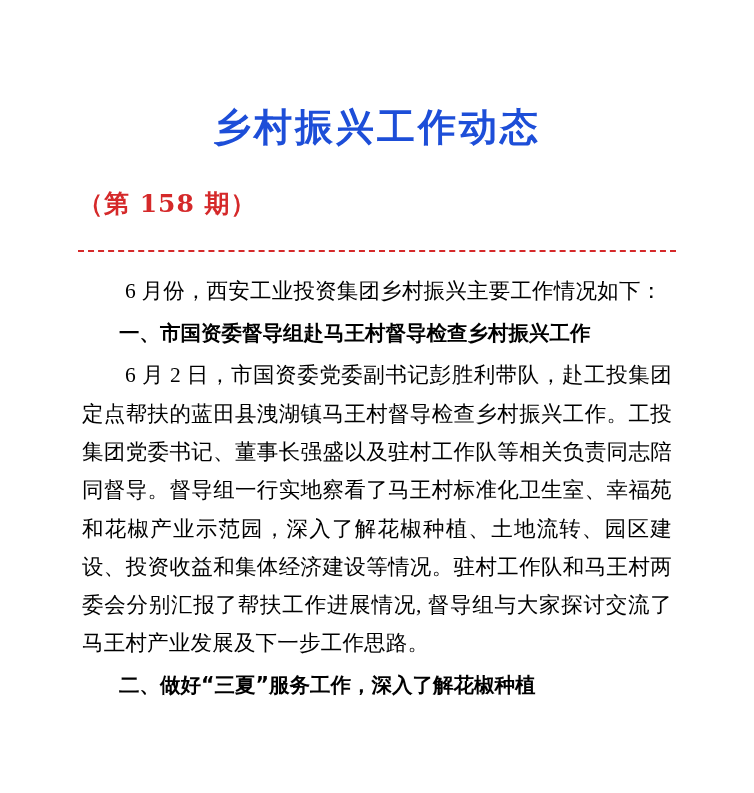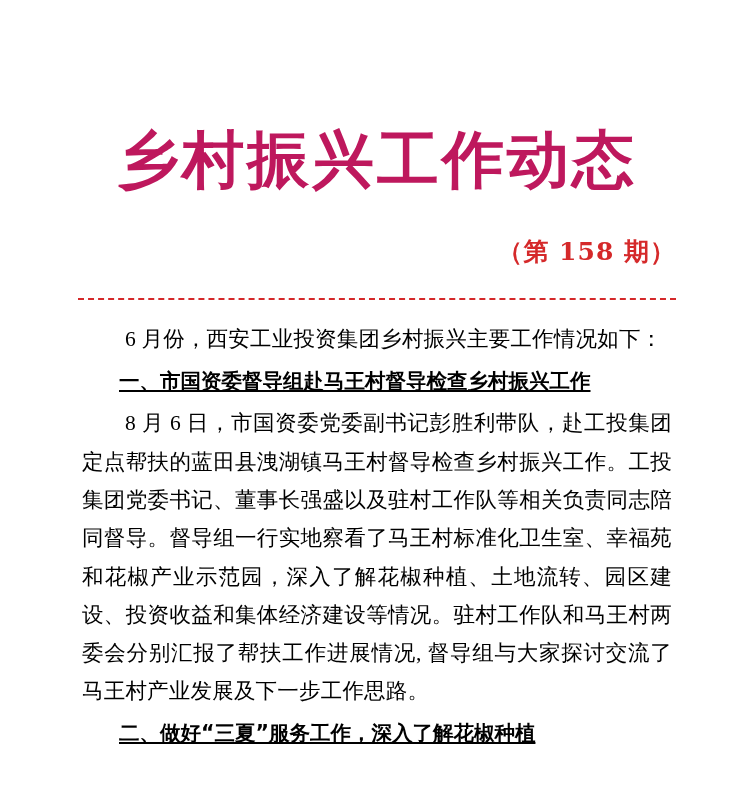--- a/index.html
+++ b/index.html
@@ -17,31 +17,31 @@
   }
   .page {
     width: 754px;
     height: 793px;
     box-sizing: border-box;
     padding: 0 78px;
     position: relative;
   }
   .masthead {
     text-align: center;
-    color: #be185d;
-    font-family: Liberation Serif, serif;
+    color: #1d4ed8;
+    font-family: Liberation Mono, monospace;
     font-weight: bold;
-    font-size: 62px;
+    font-size: 38px;
     letter-spacing: 3px;
     line-height: 1.1;
     padding-top: 84px;
     white-space: nowrap;
   }
   .issue {
-    text-align: right;
+    text-align: left;
     color: #d5292a;
     font-family: "DejaVu Serif", "Liberation Serif", serif;
     font-weight: bold;
     font-size: 25px;
     letter-spacing: 1px;
     margin-top: 36px;
   }
   .rule {
     margin-top: 30px;
     height: 0;
@@ -61,21 +61,20 @@
     text-indent: 2em;
   }
   .heading {
     margin: 0;
     text-indent: 2em;
     font-weight: bold;
     font-family: "DejaVu Sans", "Liberation Sans", sans-serif;
     font-size: 20.5px;
     letter-spacing: 0px;
     line-height: 1.85;
-    text-decoration: underline;
   }
   .para.justified {
     text-align: justify;
   }
 </style>
 </head>
 <body>
 
 <div class="page">
 
@@ -84,19 +83,19 @@
   <div class="issue">（第 158 期）</div>
 
   <div class="rule"></div>
 
   <div class="body-text">
 
     <p class="para">6 月份，西安工业投资集团乡村振兴主要工作情况如下：</p>
 
     <p class="heading">一、市国资委督导组赴马王村督导检查乡村振兴工作</p>
 
-    <p class="para justified">8 月 6 日，市国资委党委副书记彭胜利带队，赴工投集团定点帮扶的蓝田县洩湖镇马王村督导检查乡村振兴工作。工投集团党委书记、董事长强盛以及驻村工作队等相关负责同志陪同督导。督导组一行实地察看了马王村标准化卫生室、幸福苑和花椒产业示范园，深入了解花椒种植、土地流转、园区建设、投资收益和集体经济建设等情况。驻村工作队和马王村两委会分别汇报了帮扶工作进展情况, 督导组与大家探讨交流了马王村产业发展及下一步工作思路。</p>
+    <p class="para justified">6 月 2 日，市国资委党委副书记彭胜利带队，赴工投集团定点帮扶的蓝田县洩湖镇马王村督导检查乡村振兴工作。工投集团党委书记、董事长强盛以及驻村工作队等相关负责同志陪同督导。督导组一行实地察看了马王村标准化卫生室、幸福苑和花椒产业示范园，深入了解花椒种植、土地流转、园区建设、投资收益和集体经济建设等情况。驻村工作队和马王村两委会分别汇报了帮扶工作进展情况, 督导组与大家探讨交流了马王村产业发展及下一步工作思路。</p>
 
     <p class="heading">二、做好“三夏”服务工作，深入了解花椒种植</p>
 
   </div>
 
 </div>
 
 </body></html>

